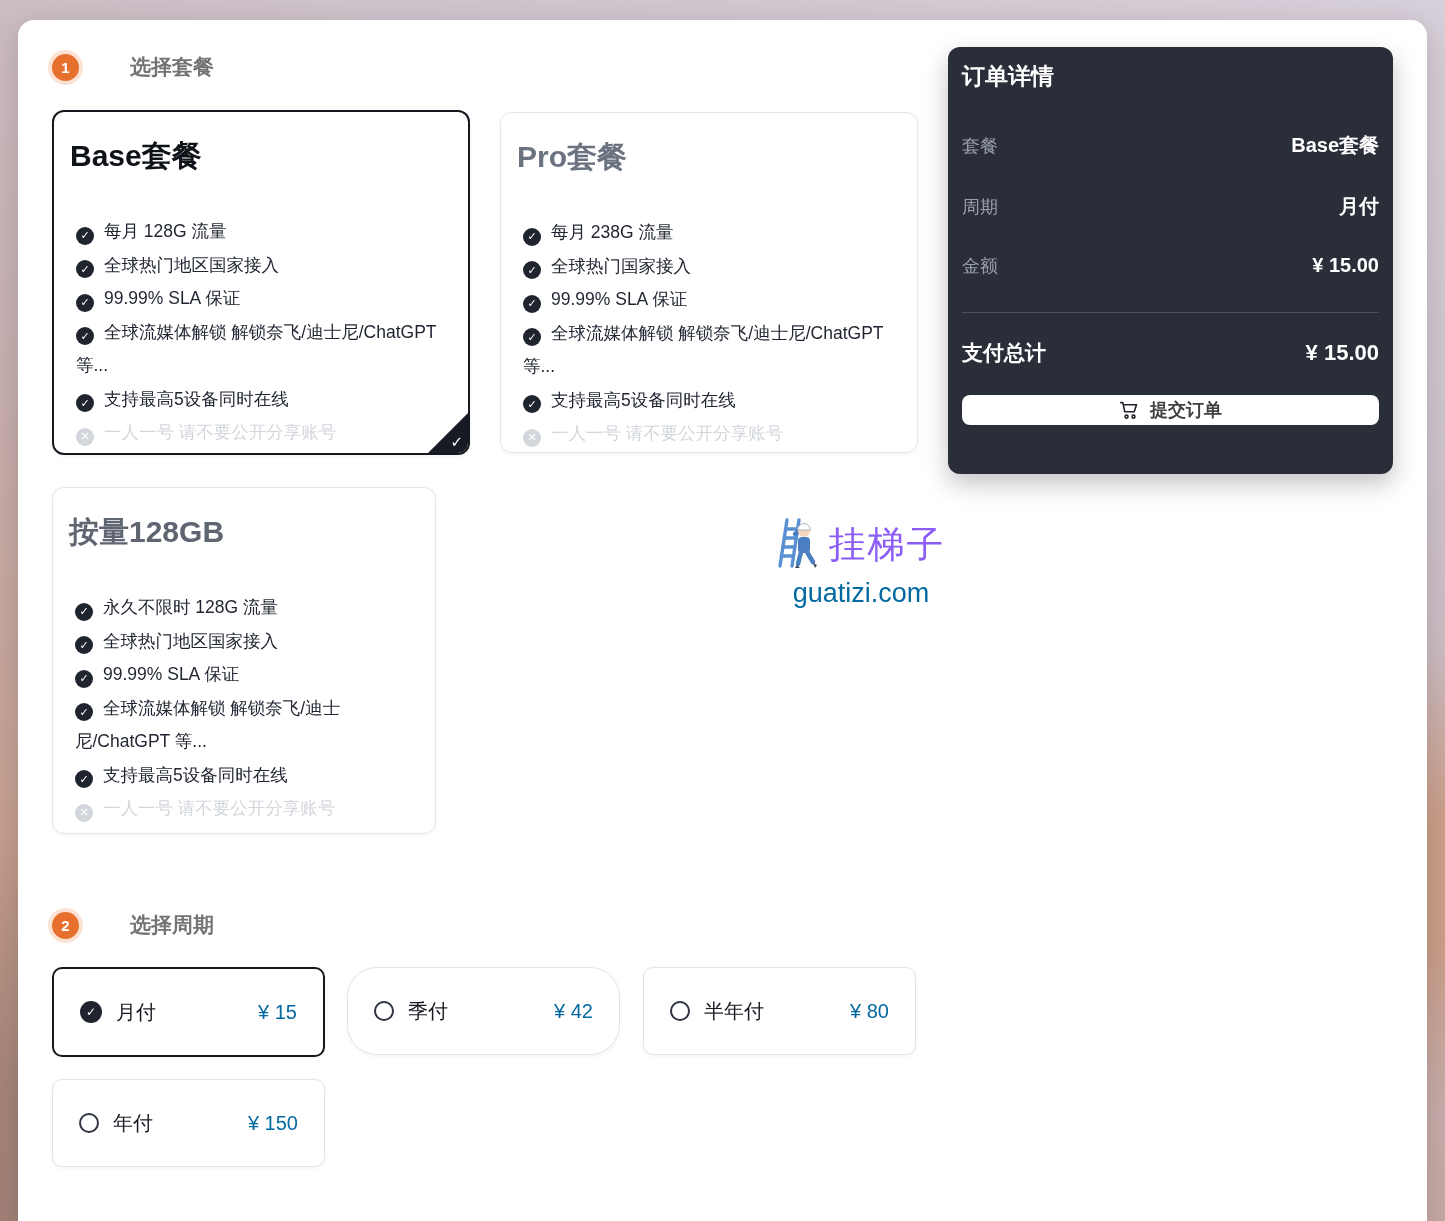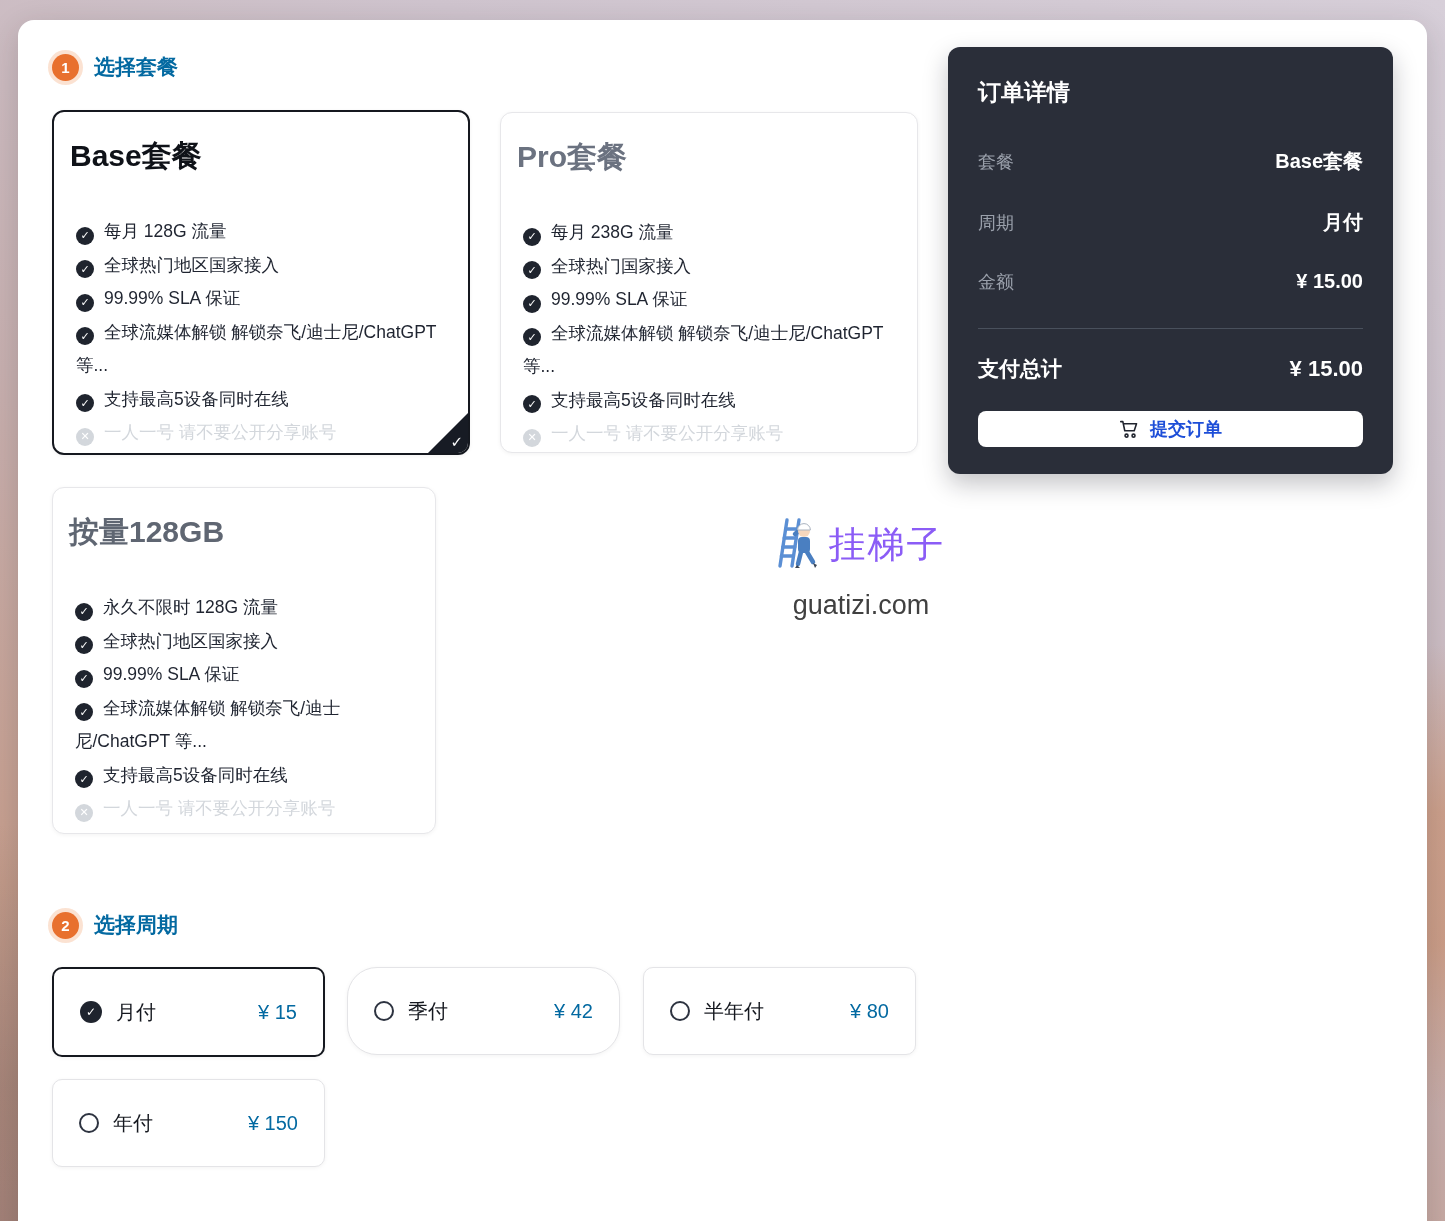--- a/index.html
+++ b/index.html
@@ -24,21 +24,21 @@
   }
   
   .section-header { position: absolute; display: flex; align-items: center; gap: 15px; }
   .step-badge {
     width: 27px; height: 27px; border-radius: 50%;
     background: #e8702e; color: #fff;
     display: flex; align-items: center; justify-content: center;
     font-size: 15px; font-weight: 700;
     box-shadow: 0 0 0 4px rgba(237,125,49,.22);
   }
-  .section-title { font-size: 21px; font-weight: 700; color: #0369a1; }
+  .section-title { font-size: 21px; font-weight: 700; color: #737373; margin-left: 36px; }
 
   
   .plan-card {
     position: absolute;
     background: #fff;
     border: 1px solid #e7e7ea;
     border-radius: 12px;
     padding: 24px 16px 16px 16px;
     box-shadow: 0 1px 4px rgba(0,0,0,.05);
     overflow: hidden;
@@ -66,48 +66,48 @@
   .corner-check {
     position: absolute; right: 5px; bottom: 2px;
     color: #fff; font-size: 15px; font-weight: 700;
   }
 
   
   .order-panel {
     position: absolute; left: 930px; top: 27px;
     width: 445px; height: 427px;
     background: #2a2e39; border-radius: 12px;
-    padding: 30px;
+    padding: 14px;
     box-shadow: 0 10px 25px rgba(20,20,30,.25);
     color: #fff;
   }
   .order-title { font-size: 23px; font-weight: 700; margin-bottom: 40px; }
   .order-row { display: flex; justify-content: space-between; align-items: baseline; margin-bottom: 34px; }
   .order-label { font-size: 18px; color: #9aa0ab; }
   .order-value { font-size: 20px; font-weight: 700; color: #fff; }
   .order-divider { border: none; border-top: 1px solid #49505c; margin: 6px 0 26px 0; }
   .order-total-row { display: flex; justify-content: space-between; align-items: center; margin-bottom: 28px; }
   .order-total-label { font-size: 21px; font-weight: 700; }
   .order-total-value { font-size: 22px; font-weight: 700; }
   .submit-btn {
-    width: 100%; height: 36px;
-    background: #fff; color: #1d4ed8;
+    width: 100%; height: 30px;
+    background: #fff; color: #404040;
     border: none; border-radius: 8px;
     font-size: 18px; font-weight: 600;
     font-family: inherit;
     display: flex; align-items: center; justify-content: center; gap: 10px;
     cursor: pointer;
   }
   .cart-svg { width: 21px; height: 21px; stroke: #20242e; fill: none; stroke-width: 1.8; stroke-linecap: round; stroke-linejoin: round; }
 
   
   .watermark { position: absolute; left: 748px; top: 496px; width: 190px; text-align: center; pointer-events: none; }
   .wm-row { display: flex; align-items: center; justify-content: center; gap: 6px; }
   .wm-brand { font-size: 37px; font-weight: 400; color: #8b5cf6; letter-spacing: 2px; }
-  .wm-domain { font-size: 27px; color: #404040; margin-top: 16px; }
+  .wm-domain { font-size: 27px; color: #0369a1; margin-top: 4px; }
 
   
   .period {
     position: absolute; height: 88px; width: 273px;
     background: #fff; border: 1px solid #e4e4e7; border-radius: 10px;
     box-shadow: 0 1px 4px rgba(0,0,0,.05);
     display: flex; align-items: center; padding: 0 26px;
     cursor: pointer;
   }
   .period.selected { border: 2px solid #15181f; height: 90px; }

